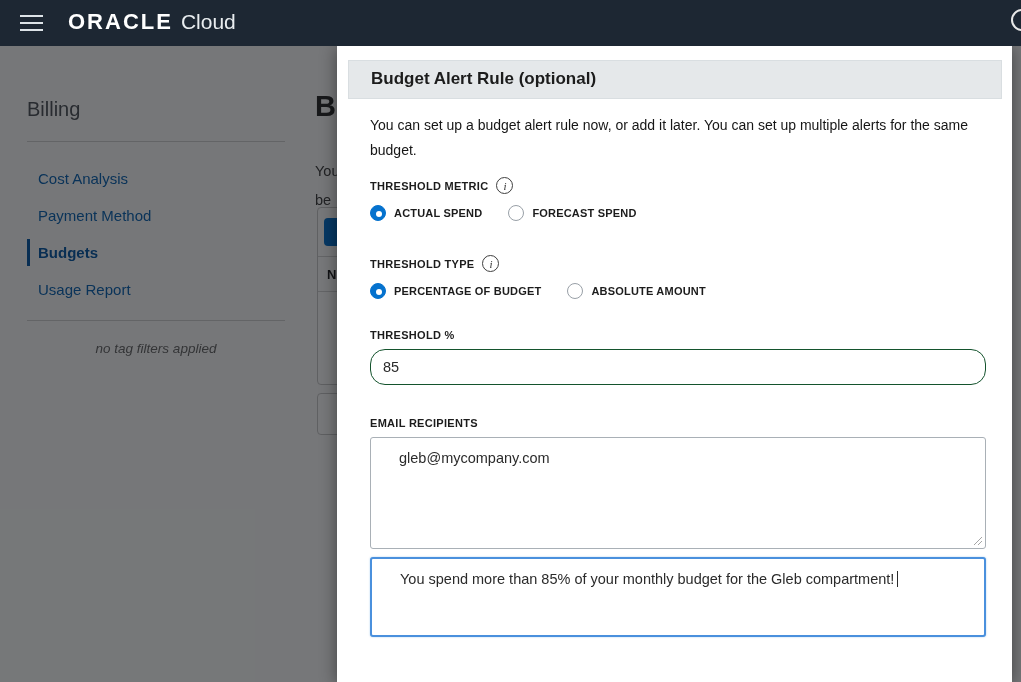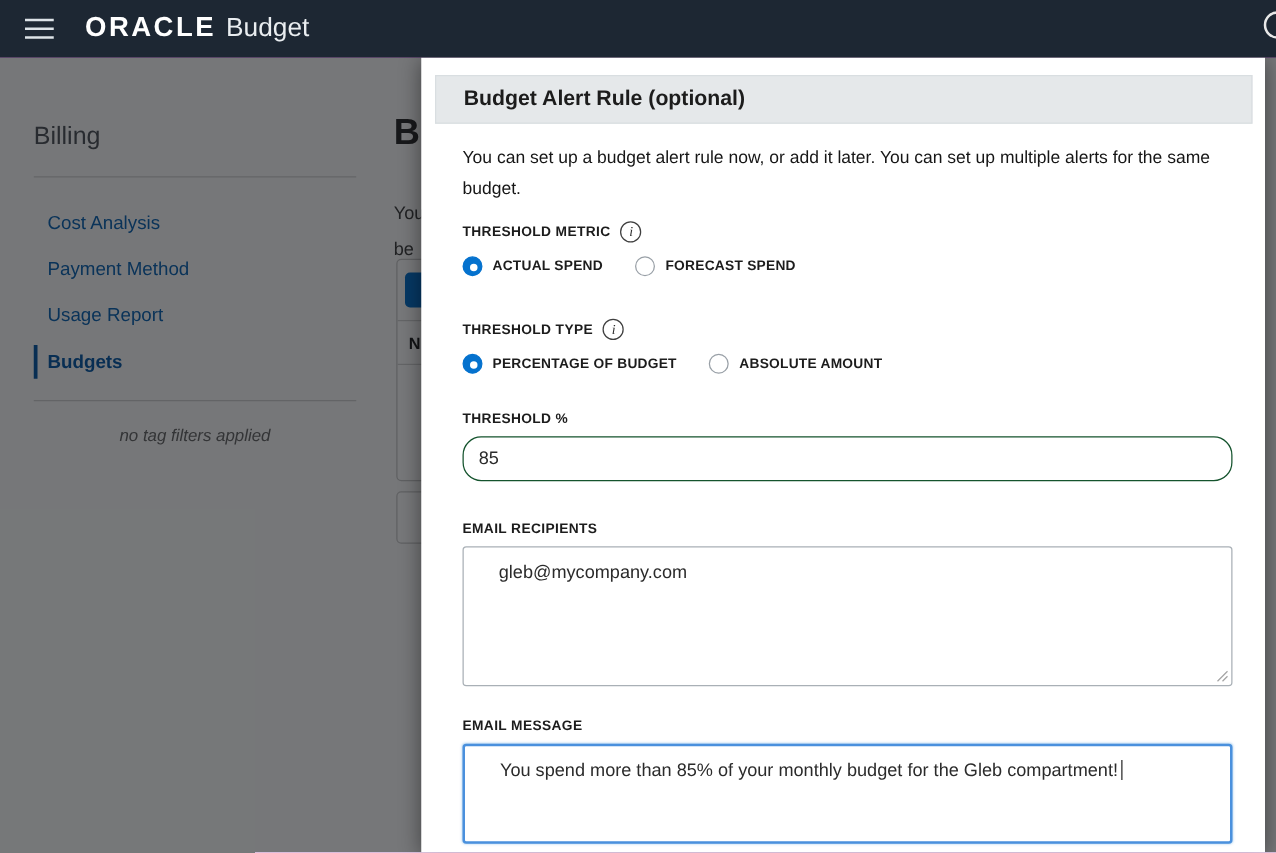--- a/index.html
+++ b/index.html
@@ -82,34 +82,34 @@
 <div id="screen">
 
   <div class="topbar">
     <div class="hamburger">
       <span></span>
         <span></span>
         <span></span>
     </div>
     <div class="brand">
       <span class="brand-bold">ORACLE</span>
-      <span class="brand-light">Budget</span>
+      <span class="brand-light">Cloud</span>
     </div>
     <div class="header-circle"></div>
   </div>
 
   <div class="page">
     <div class="sidebar">
       <div class="sb-title">Billing</div>
       <div class="sb-divider"></div>
       <div class="sb-nav">
         <div class="sb-item">Cost Analysis</div>
         <div class="sb-item">Payment Method</div>
+        <div class="sb-item active">Budgets</div>
         <div class="sb-item">Usage Report</div>
-        <div class="sb-item active">Budgets</div>
       </div>
       <div class="tagf-divider"></div>
       <div class="tagf-empty">no tag filters applied</div>
     </div>
 
     <div class="bg-main-heading">B</div>
     <div class="bg-line1">You</div>
     <div class="bg-line2">be</div>
     <div class="bg-table">
       <div class="bg-btn"></div>
@@ -168,21 +168,20 @@
       <input class="text-input" type="text" value="85" style="">
 
       <div class="plain-label" style="margin-top:32px;">EMAIL RECIPIENTS</div>
       <div class="textarea-box ta-recipients">
         <span>gleb@mycompany.com</span>
         <svg class="grabber" viewBox="0 0 10 10">
           <path d="M9 1 L1 9 M9 5 L5 9" stroke="#a5a5a5" stroke-width="1" fill="none"></path>
         </svg>
       </div>
 
-      <div class="plain-label" style="margin-top:26px;">EMAIL MESSAGE</div>
       <div class="textarea-box ta-message">
         <span>You spend more than 85% of your monthly budget for the Gleb compartment!</span><span class="caret"></span>
       </div>
 
     </div>
   </div>
 
 </div>
 
 </body></html>

